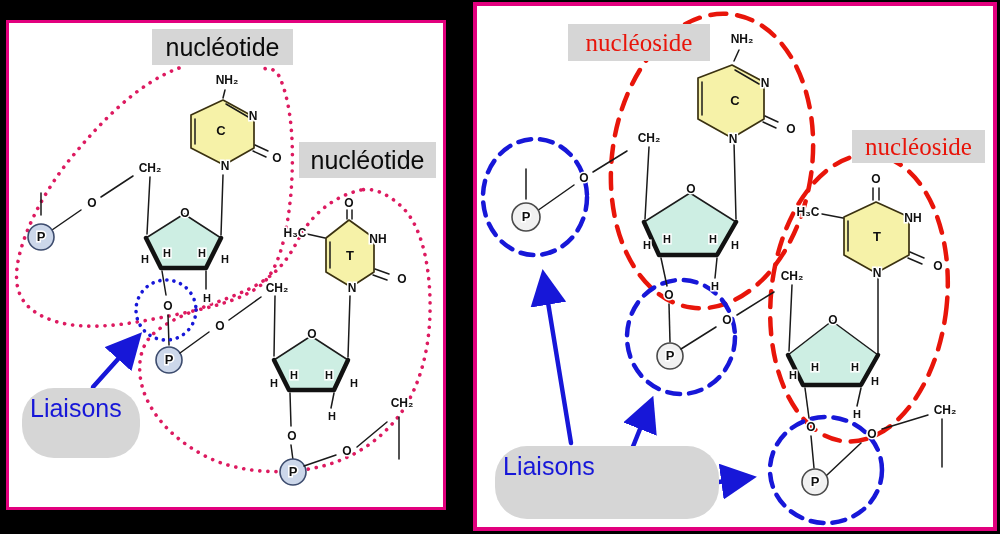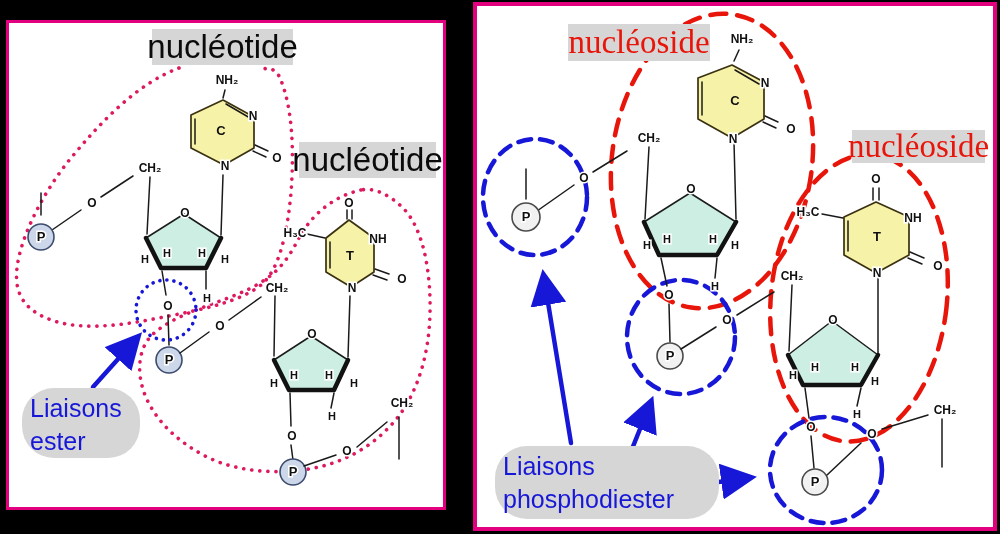--- a/index.html
+++ b/index.html
@@ -7,21 +7,21 @@
     --c-pink:#dd1a60; --c-sugar:#cdeee3; --c-base:#f6f2a8; --c-ink:#1a1a1a;
   }
   html,body{margin:0;padding:0;background:#000;}
   .stage{position:relative;width:1000px;height:534px;background:#000;overflow:hidden;
          font-family:"Liberation Sans",sans-serif;}
   .panel{position:absolute;background:#fff;}
   .panel.left{left:6px;top:20px;width:434px;height:484px;border:3px solid var(--c-border);}
   .panel.right{left:473px;top:2px;width:516px;height:521px;border:4px solid var(--c-border);}
   .panel svg{position:absolute;left:0;top:0;}
   .tag{position:absolute;background:var(--c-label_bg);display:flex;align-items:center;
-       justify-content:center;font-size:33px;color:#0b0b0b;}
+       justify-content:center;font-size:25px;color:#0b0b0b;}
   .tag.red{color:var(--c-red);font-family:Liberation Serif, serif;}
   .callout{position:absolute;background:var(--c-label_bg);color:var(--c-blue);
        font-size:25px;line-height:33px;padding:4px 8px;border-radius:32px;}
   
   .bond{stroke:var(--c-ink);stroke-width:1.5;fill:none;stroke-linecap:round;}
   .bondthick{stroke:#121212;stroke-width:4.5;fill:none;stroke-linejoin:round;stroke-linecap:round;}
   .ringY{fill:var(--c-base);stroke:#3a3110;stroke-width:1.7;stroke-linejoin:round;}
   .sugar{fill:var(--c-sugar);stroke:#1c1c1c;stroke-width:1.5;stroke-linejoin:round;}
   .pinkdots{fill:none;stroke:var(--c-pink);stroke-width:3.6;stroke-dasharray:0.1 8;stroke-linecap:round;}
   .bluedots{fill:none;stroke:var(--c-blue);stroke-width:3.6;stroke-dasharray:0.1 7;stroke-linecap:round;}
@@ -140,21 +140,20 @@
           <text x="284" y="453" class="atom lg">P</text>
           <text x="338" y="432" class="atom">O</text>
           <text x="393" y="384" class="atom">CH₂</text>
         </g>
     </svg>
 
     <div class="tag" style="left:143px;top:6px;width:141px;height:36px;">nucléotide</div>
     <div class="tag" style="left:290px;top:119px;width:137px;height:36px;">nucléotide</div>
     <div class="callout" style="left:13px;top:365px;width:102px;height:62px;">
       <div>Liaisons</div>
-      <div>ester</div>
     </div>
   </div>
 
   <div class="panel right">
     <svg width="516" height="521" viewBox="0 0 516 521">
       <defs>
         <marker id="ah-r" markerWidth="8" markerHeight="8" refX="6" refY="4" orient="auto">
           <path d="M0,0 L8,4 L0,8 Z" fill="#1717d8"></path>
         </marker>
       </defs>
@@ -250,16 +249,15 @@
           <text x="338" y="480" class="atom lg">P</text>
           <text x="395" y="432" class="atom">O</text>
           <text x="468" y="408" class="atom">CH₂</text>
         </g>
     </svg>
 
     <div class="tag red" style="left:91px;top:18px;width:142px;height:37px;">nucléoside</div>
     <div class="tag red" style="left:375px;top:124px;width:133px;height:33px;">nucléoside</div>
     <div class="callout" style="left:18px;top:440px;width:208px;height:65px;">
       <div>Liaisons</div>
-      <div>phosphodiester</div>
     </div>
   </div>
 </div>
 
 </body></html>

